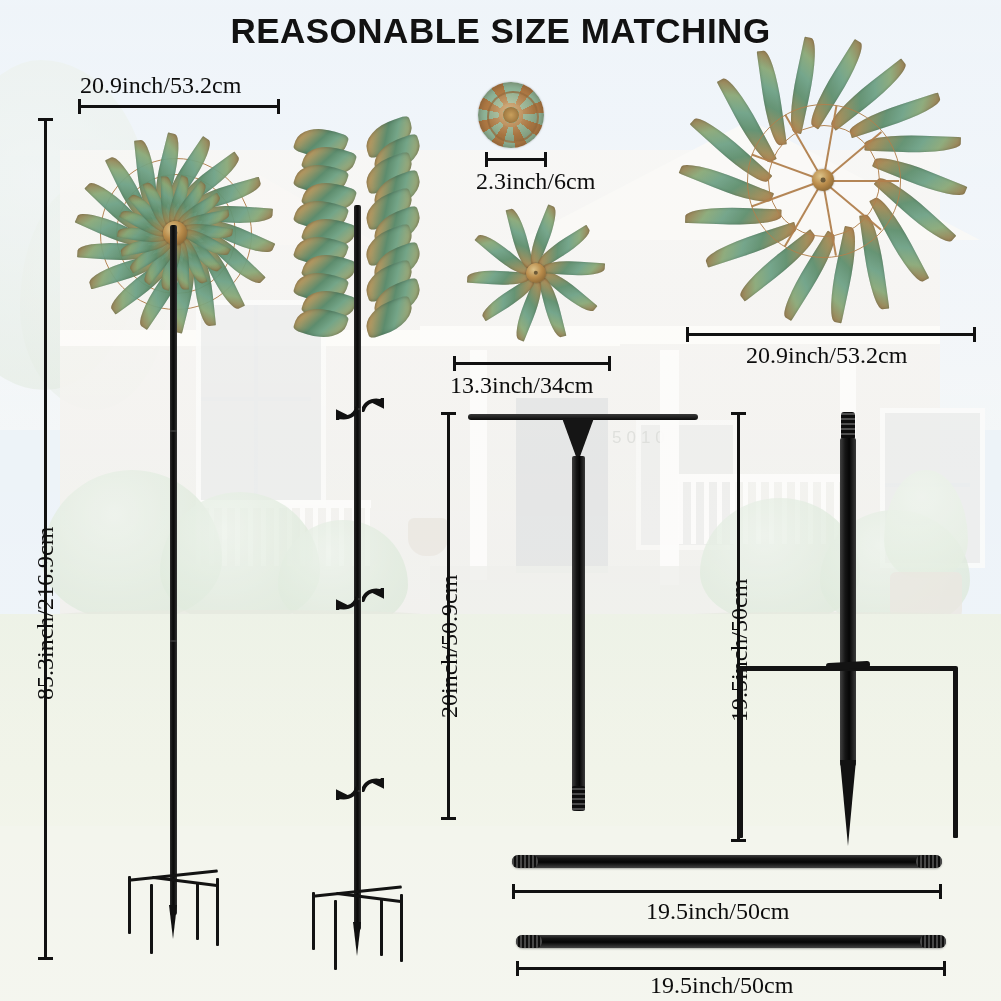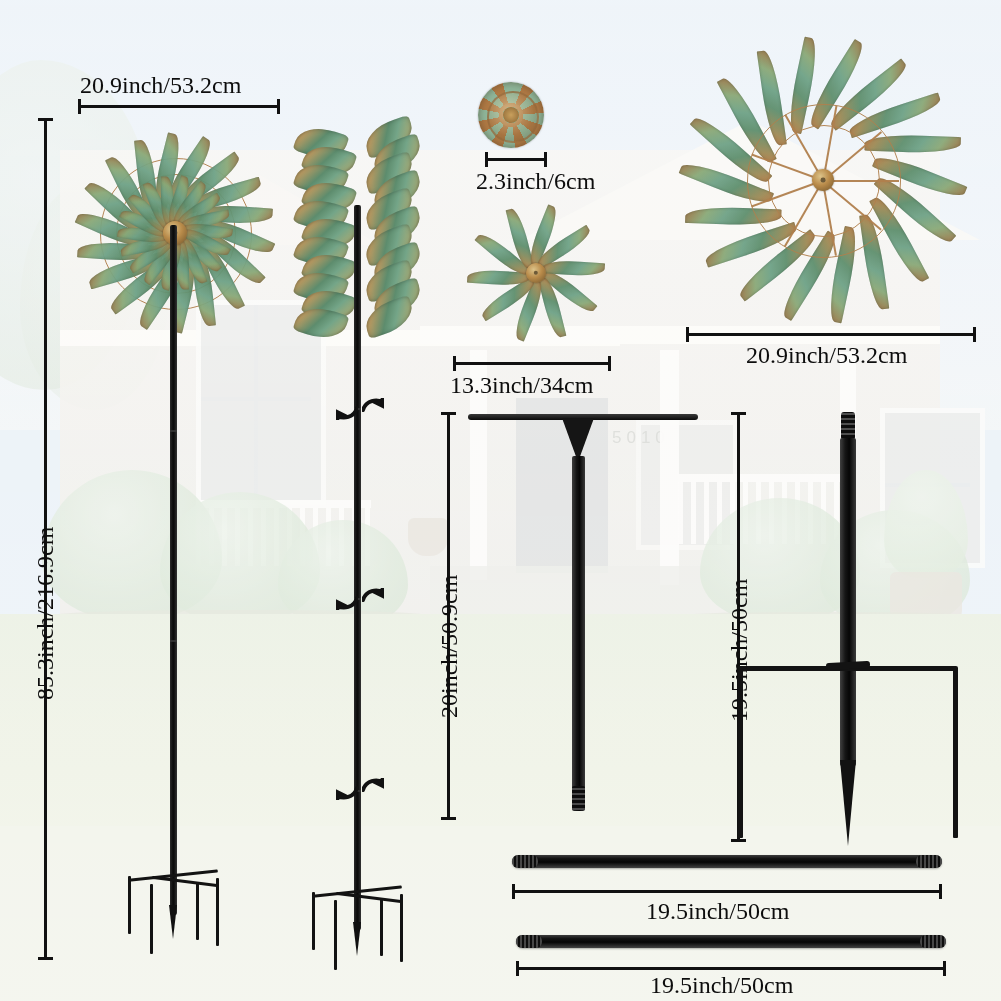--- a/index.html
+++ b/index.html
@@ -228,20 +228,21 @@
 
     <div class="bedline" style="left:30px;top:610px;width:420px;height:22px;"></div>
     <div class="bedline" style="left:650px;top:612px;width:340px;height:20px;"></div>
 
     <div class="lawn" style="top:614px;height:387px;"></div>
     <div class="lawnband" style="top:826px;height:175px;"></div>
 
     <div class="bg-haze"></div>
   </div>
 
+  <div class="title">REASONABLE SIZE MATCHING</div>
 
   <div class="dim dim-h" style="left:78px;top:99px;width:202px;height:15px;">
     <div class="bar"></div>
       <div class="cap l"></div>
       <div class="cap r"></div>
   </div>
   <div class="dlabel" style="left:80px;top:72px;font-size:24px;">20.9inch/53.2cm</div>
 
   <div class="dim dim-v" style="left:38px;top:118px;width:15px;height:842px;">
     <div class="bar"></div>

